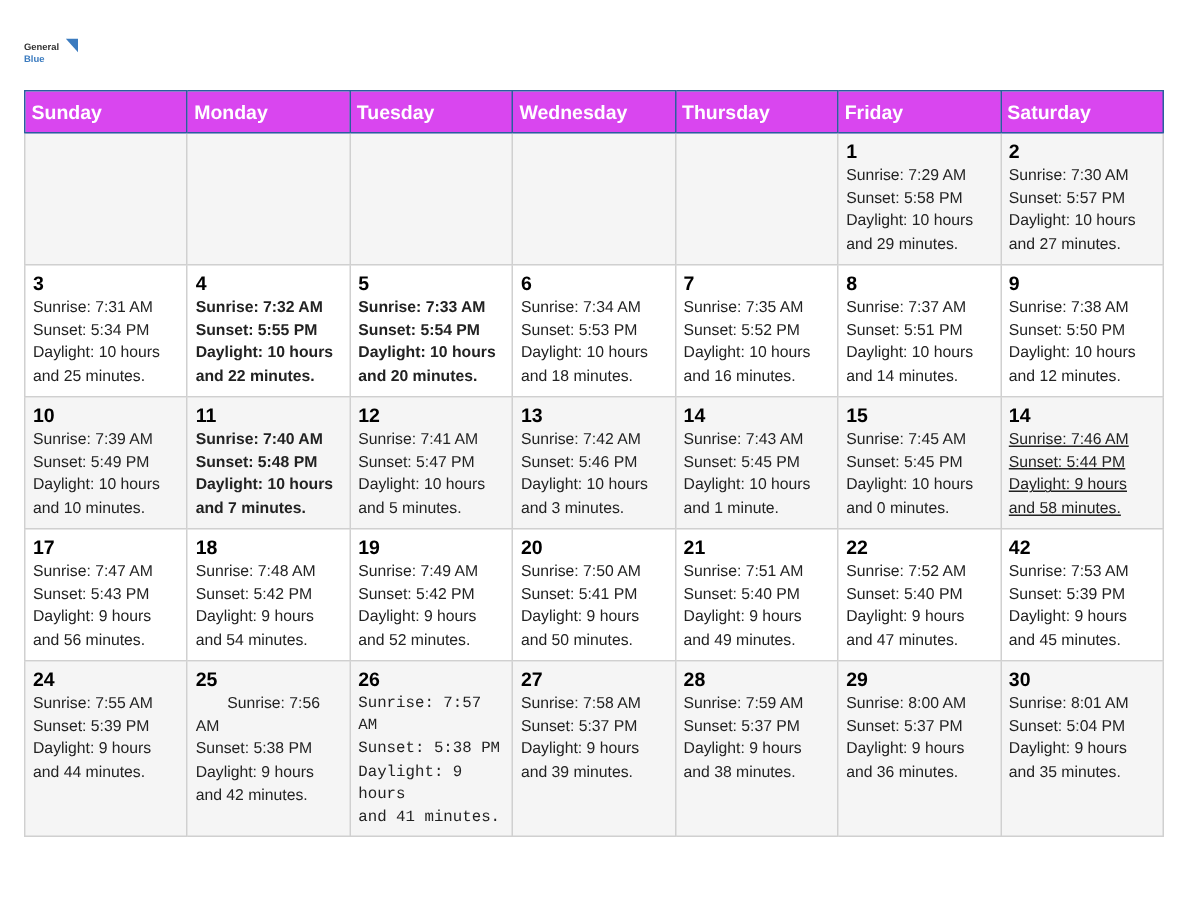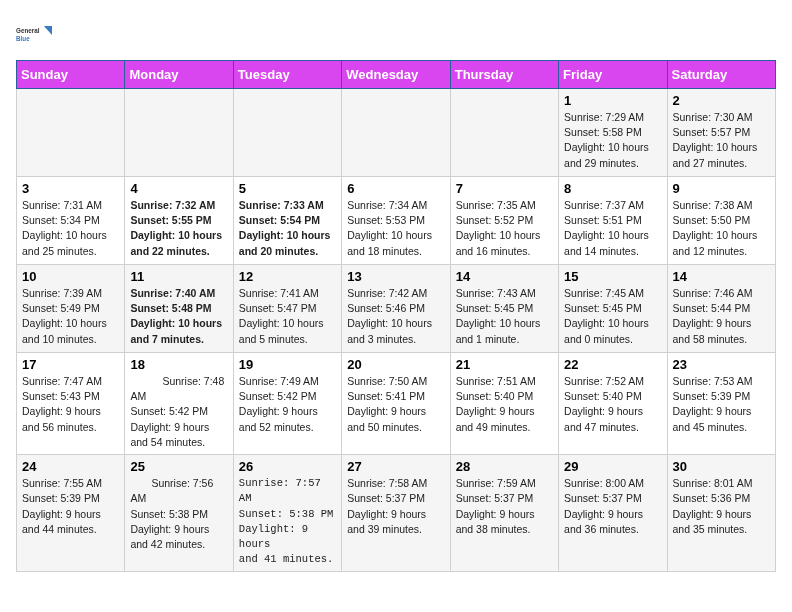--- a/index.html
+++ b/index.html
@@ -174,51 +174,51 @@
 Daylight: 10 hours
 and 3 minutes.</span></td>
         <td><span class="day-num">14</span><span class="day-info" style="white-space: pre-wrap;">Sunrise: 7:43 AM
 Sunset: 5:45 PM
 Daylight: 10 hours
 and 1 minute.</span></td>
         <td><span class="day-num">15</span><span class="day-info" style="white-space: pre-wrap;">Sunrise: 7:45 AM
 Sunset: 5:45 PM
 Daylight: 10 hours
 and 0 minutes.</span></td>
-        <td><span class="day-num">14</span><span class="day-info" style="white-space: pre-wrap;">Sunrise: 7:46 AM
+        <td><span class="day-num">14</span><span class="day-info" style="white-space: pre-wrap; text-decoration: underline;">Sunrise: 7:46 AM
 Sunset: 5:44 PM
 Daylight: 9 hours
 and 58 minutes.</span></td>
       </tr>
       <tr>
         <td><span class="day-num">17</span><span class="day-info" style="white-space: pre-wrap; margin-top: 26px;">Sunrise: 7:47 AM
 Sunset: 5:43 PM
 Daylight: 9 hours
 and 56 minutes.</span></td>
-        <td><span class="day-num">18</span><span class="day-info" style="white-space: pre-wrap; margin-left: 32px;">Sunrise: 7:48 AM
+        <td><span class="day-num">18</span><span class="day-info" style="white-space: pre-wrap;">Sunrise: 7:48 AM
 Sunset: 5:42 PM
 Daylight: 9 hours
 and 54 minutes.</span></td>
         <td><span class="day-num">19</span><span class="day-info" style="white-space: pre-wrap;">Sunrise: 7:49 AM
 Sunset: 5:42 PM
 Daylight: 9 hours
 and 52 minutes.</span></td>
         <td><span class="day-num">20</span><span class="day-info" style="white-space: pre-wrap;">Sunrise: 7:50 AM
 Sunset: 5:41 PM
 Daylight: 9 hours
 and 50 minutes.</span></td>
         <td><span class="day-num">21</span><span class="day-info" style="white-space: pre-wrap;">Sunrise: 7:51 AM
 Sunset: 5:40 PM
 Daylight: 9 hours
 and 49 minutes.</span></td>
         <td><span class="day-num">22</span><span class="day-info" style="white-space: pre-wrap;">Sunrise: 7:52 AM
 Sunset: 5:40 PM
 Daylight: 9 hours
 and 47 minutes.</span></td>
-        <td><span class="day-num">23</span><span class="day-info" style="white-space: pre-wrap;">Sunrise: 7:53 AM
+        <td><span class="day-num">42</span><span class="day-info" style="white-space: pre-wrap;">Sunrise: 7:53 AM
 Sunset: 5:39 PM
 Daylight: 9 hours
 and 45 minutes.</span></td>
       </tr>
       <tr>
         <td><span class="day-num">24</span><span class="day-info" style="white-space: pre-wrap;">Sunrise: 7:55 AM
 Sunset: 5:39 PM
 Daylight: 9 hours
 and 44 minutes.</span></td>
         <td><span class="day-num">25</span><span class="day-info" style="white-space: pre-wrap; margin-left: 21px;">Sunrise: 7:56 AM
@@ -235,18 +235,18 @@
 and 39 minutes.</span></td>
         <td><span class="day-num">28</span><span class="day-info" style="white-space: pre-wrap;">Sunrise: 7:59 AM
 Sunset: 5:37 PM
 Daylight: 9 hours
 and 38 minutes.</span></td>
         <td><span class="day-num">29</span><span class="day-info" style="white-space: pre-wrap;">Sunrise: 8:00 AM
 Sunset: 5:37 PM
 Daylight: 9 hours
 and 36 minutes.</span></td>
         <td><span class="day-num">30</span><span class="day-info" style="white-space: pre-wrap;">Sunrise: 8:01 AM
-Sunset: 5:36 PM
+Sunset: 5:04 PM
 Daylight: 9 hours
 and 35 minutes.</span></td>
       </tr>
     </tbody>
 </table>
 
 </body></html>

